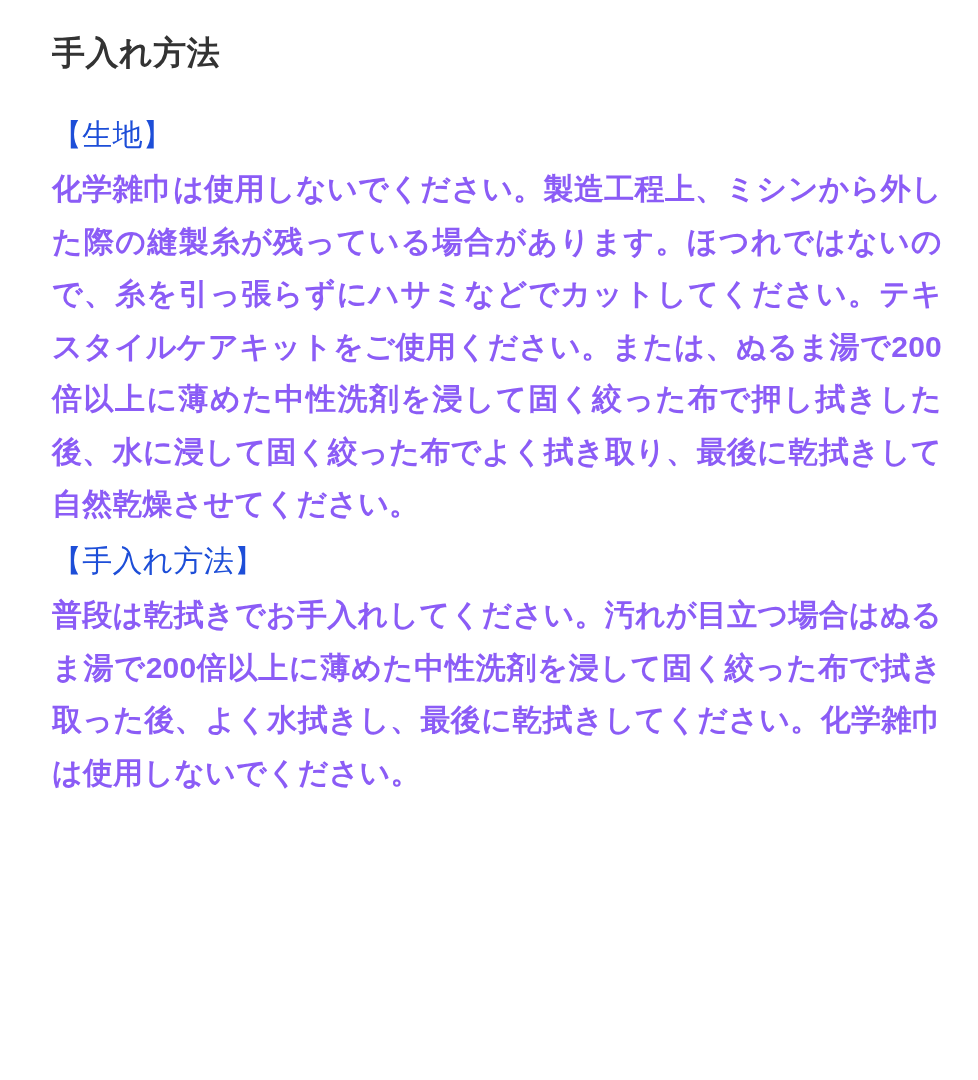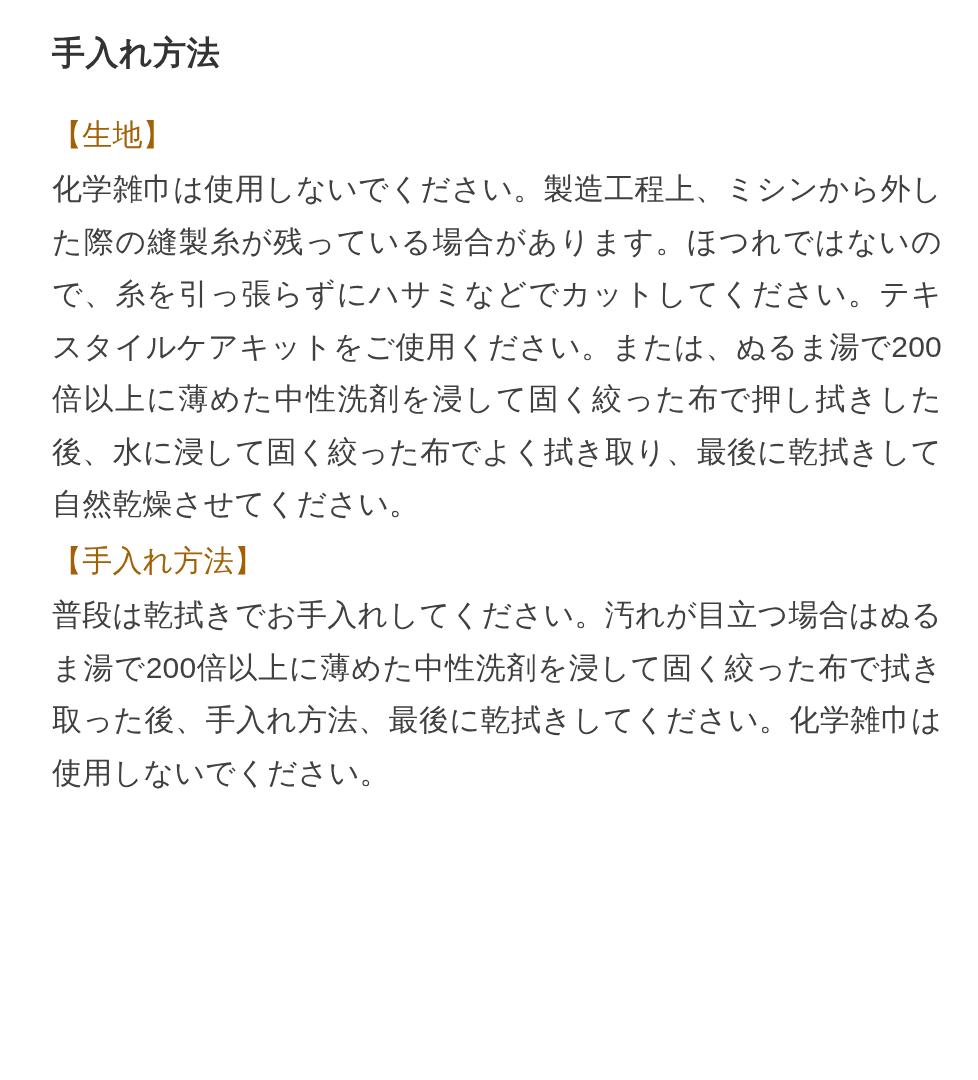--- a/index.html
+++ b/index.html
@@ -28,29 +28,29 @@
     color: #333333;
     margin: 14px 0 34px 0;
     line-height: 1.3;
   }
   .section {
     margin: 0 0 4px 0;
   }
   .section-heading {
     font-size: 30px;
     font-weight: 400;
-    color: #a16207;
+    color: #1d4ed8;
     line-height: 1.75;
     letter-spacing: 0.2px;
     margin: 0 0 2px 0;
   }
   .section-body {
     font-size: 30px;
-    font-weight: 400;
-    color: #404040;
+    font-weight: 700;
+    color: #8b5cf6;
     line-height: 1.75;
     letter-spacing: 0.2px;
     margin: 0 0 10px 0;
     max-width: 912px;
     text-align: justify;
     text-justify: inter-character;
   }
   .section-body:last-child {
     margin-bottom: 0;
   }
@@ -62,16 +62,16 @@
 
   <h1 class="doc-title">手入れ方法</h1>
 
   <div class="section">
     <div class="section-heading">【生地】</div>
     <p class="section-body">化学雑巾は使用しないでください。製造工程上、ミシンから外した際の縫製糸が残っている場合があります。ほつれではないので、糸を引っ張らずにハサミなどでカットしてください。テキスタイルケアキットをご使用ください。または、ぬるま湯で200倍以上に薄めた中性洗剤を浸して固く絞った布で押し拭きした後、水に浸して固く絞った布でよく拭き取り、最後に乾拭きして自然乾燥させてください。</p>
   </div>
 
   <div class="section">
     <div class="section-heading">【手入れ方法】</div>
-    <p class="section-body">普段は乾拭きでお手入れしてください。汚れが目立つ場合はぬるま湯で200倍以上に薄めた中性洗剤を浸して固く絞った布で拭き取った後、手入れ方法、最後に乾拭きしてください。化学雑巾は使用しないでください。</p>
+    <p class="section-body">普段は乾拭きでお手入れしてください。汚れが目立つ場合はぬるま湯で200倍以上に薄めた中性洗剤を浸して固く絞った布で拭き取った後、よく水拭きし、最後に乾拭きしてください。化学雑巾は使用しないでください。</p>
   </div>
 
 </div>
 
 </body></html>

